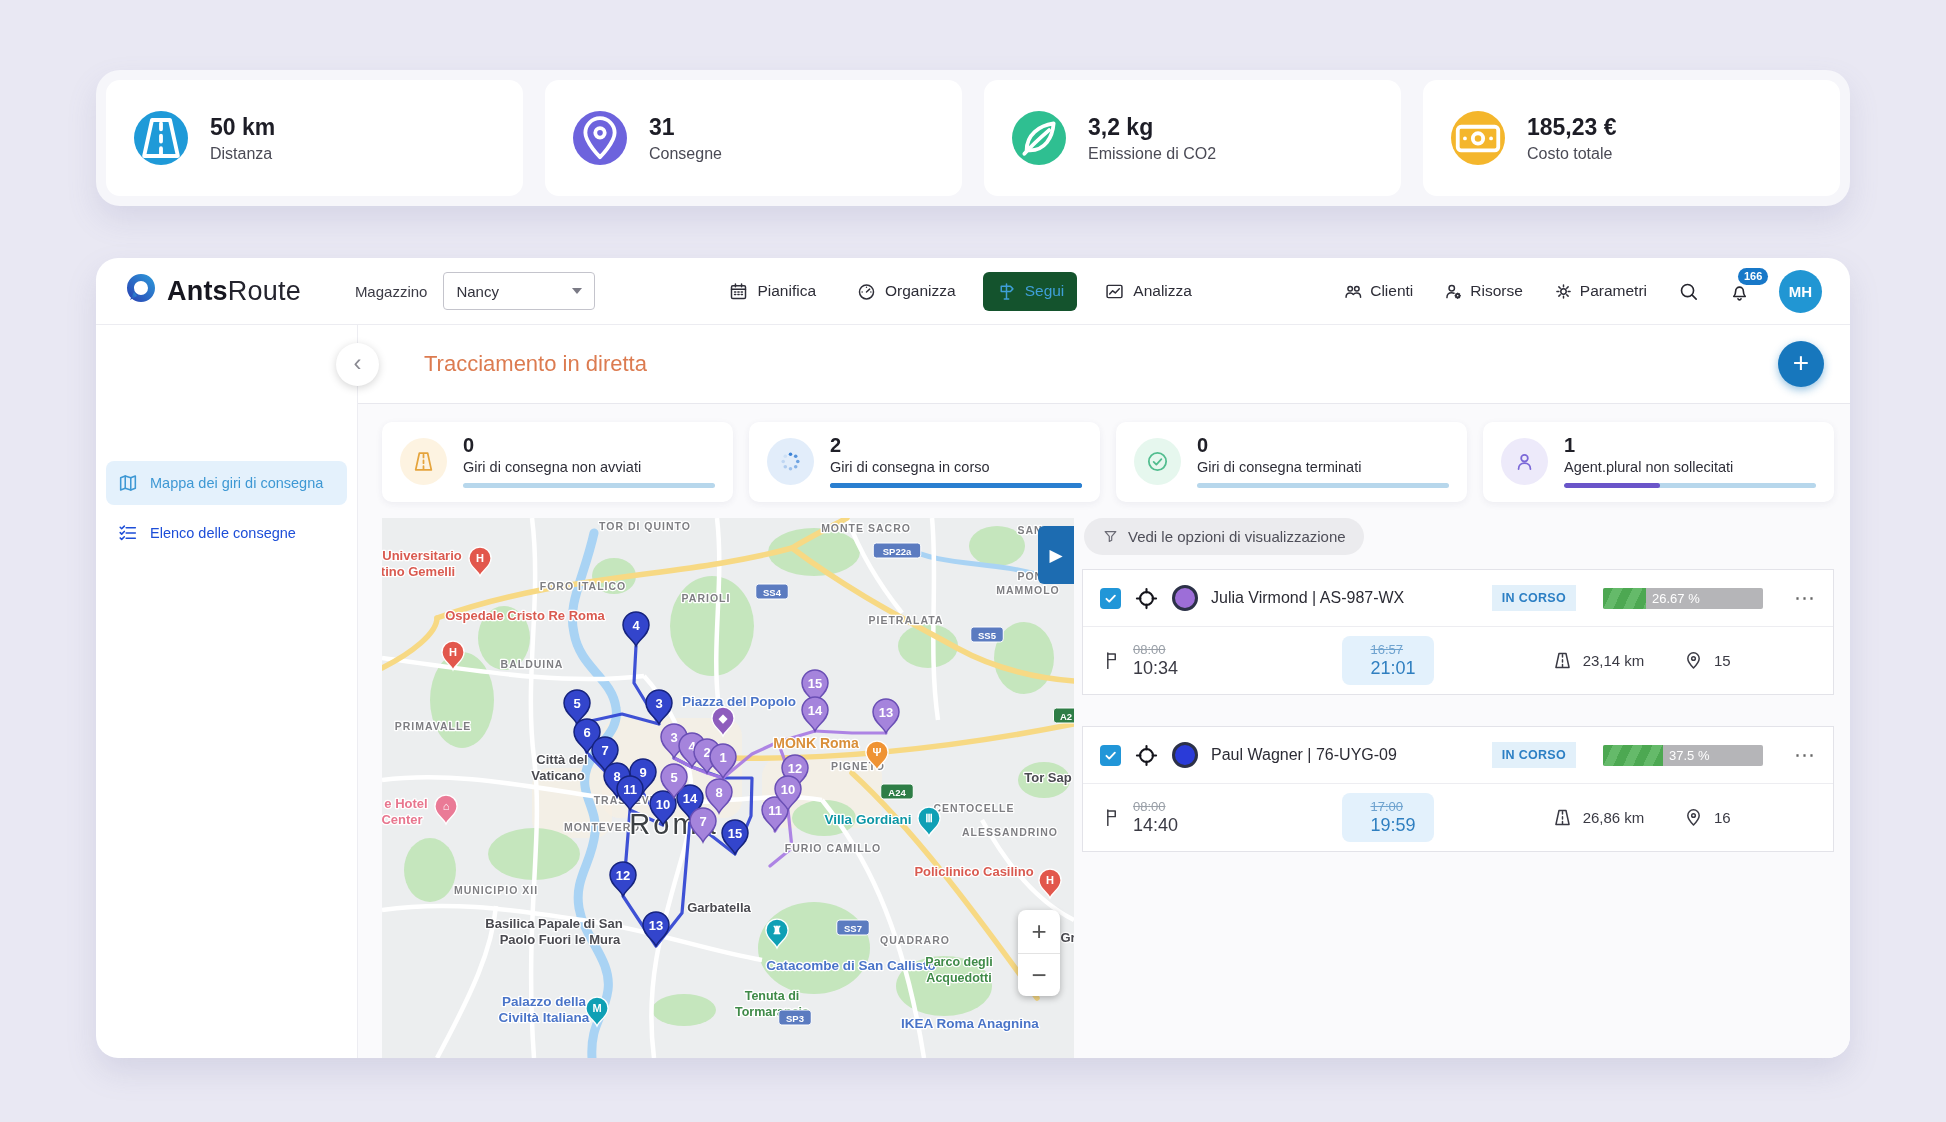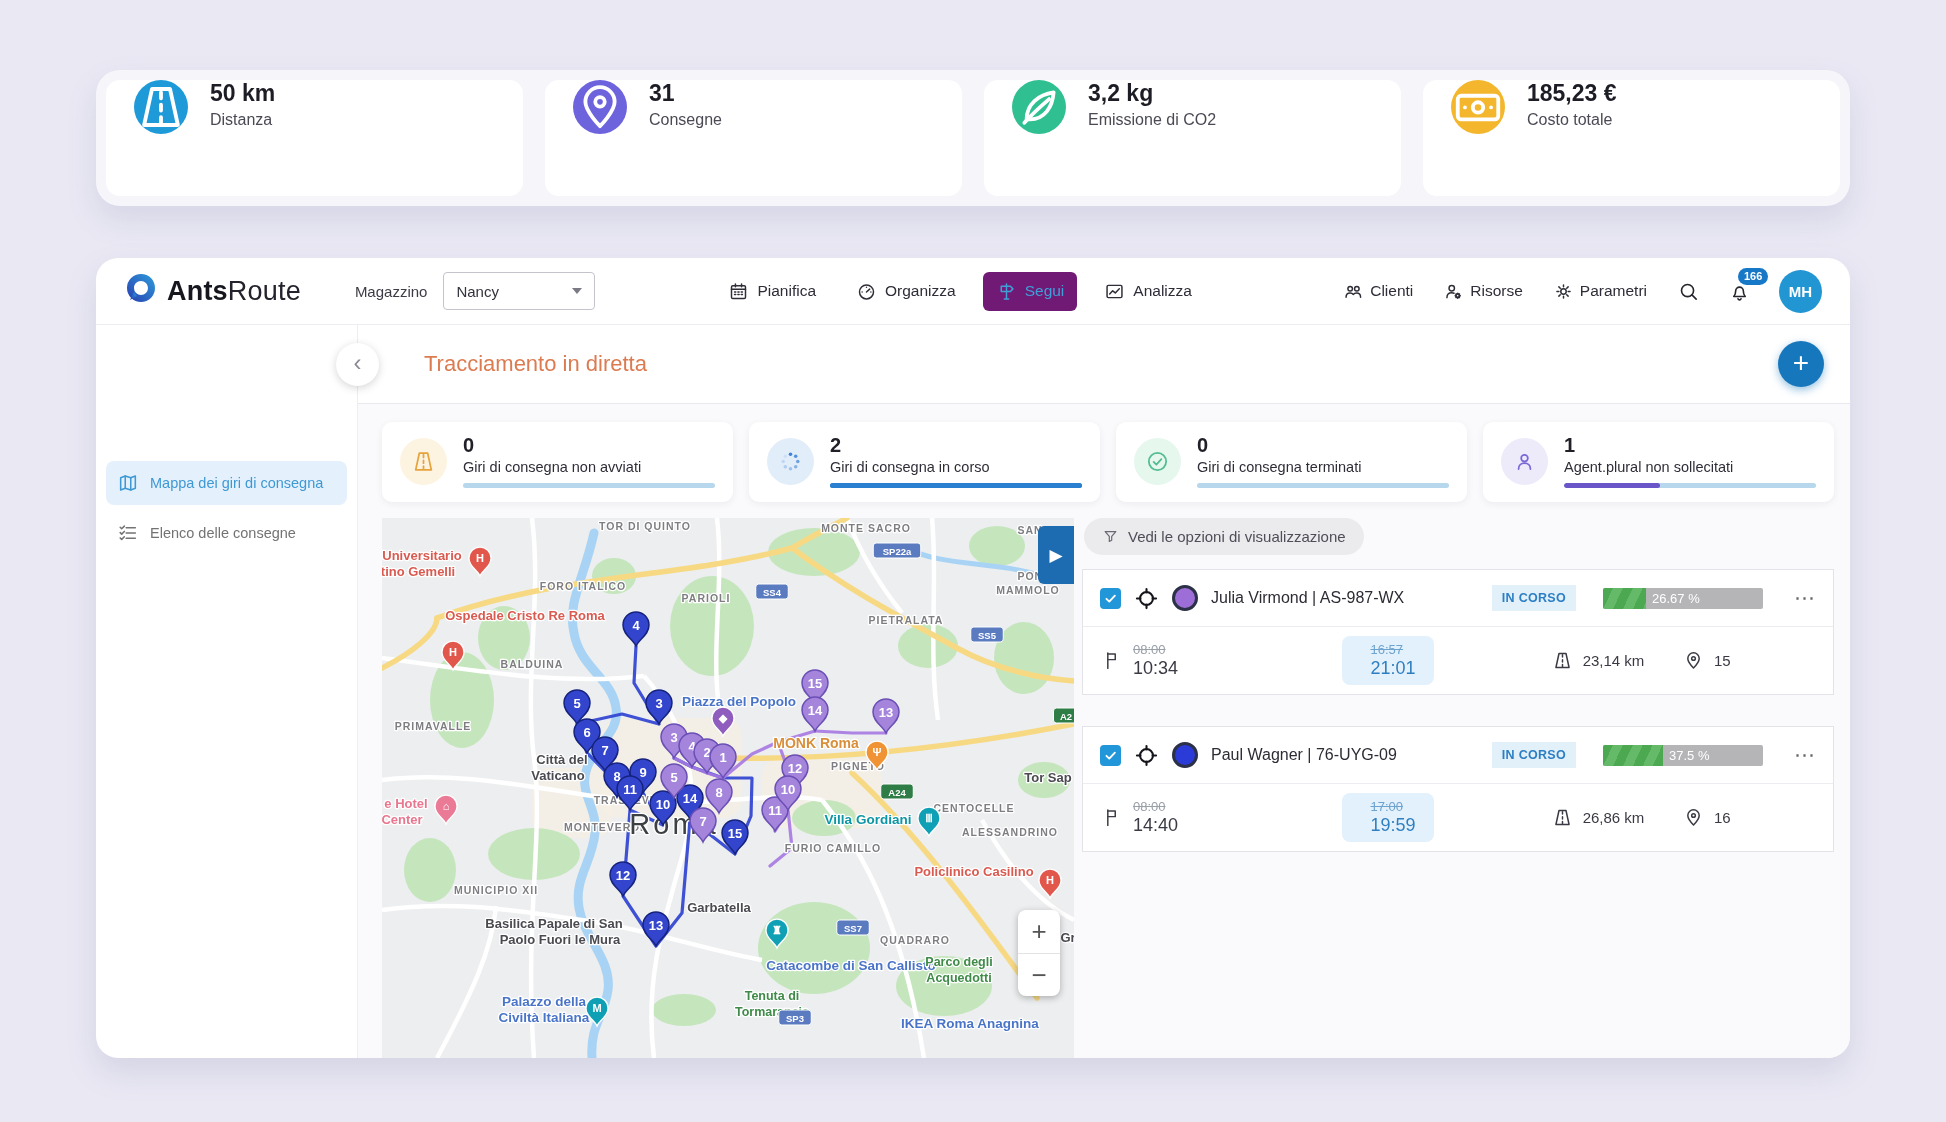--- a/index.html
+++ b/index.html
@@ -3,55 +3,55 @@
 <meta charset="utf-8">
 <style>
   *{box-sizing:border-box;margin:0;padding:0}
   html,body{width:1946px;height:1122px}
   body{background:#e9e8f3;font-family:"Liberation Sans",sans-serif;overflow:hidden}
   .page{position:relative;width:1946px;height:1122px}
 
   
   .stats-panel{position:absolute;left:96px;top:70px;width:1754px;height:136px;background:#f6f6fa;
     border-radius:24px;box-shadow:0 14px 30px rgba(120,120,165,.16);display:flex;gap:22px;padding:10px}
-  .stat-card{flex:1;background:#fff;border-radius:14px;display:flex;gap:22px;padding:0 28px}
+  .stat-card{flex:1;background:#fff;border-radius:14px;display:flex;align-items:center;gap:22px;padding:0 28px}
   .stat-icon{width:54px;height:54px;border-radius:50%;display:flex;align-items:center;justify-content:center;color:#fff;flex:0 0 auto}
   .stat-value{font-size:23px;font-weight:800;color:#1d1d26}
   .stat-label{font-size:16px;color:#4a4a55;margin-top:4px}
 
   svg.ic{stroke:currentColor;fill:none;stroke-width:1.7;stroke-linecap:round;stroke-linejoin:round;display:block}
 
   
   .app-panel{position:absolute;left:96px;top:258px;width:1754px;height:800px;background:#fff;border-radius:22px;
     box-shadow:0 14px 30px rgba(120,120,165,.18);display:flex;flex-direction:column;overflow:hidden}
   .navbar{height:67px;display:flex;align-items:center;padding:0 28px;border-bottom:1px solid #ececf1;flex:0 0 auto}
   .brand{display:flex;align-items:center;gap:9px;cursor:pointer}
   .brand-text{font-size:27px;color:#23232d;letter-spacing:.2px}
   .brand-text b{font-weight:800;color:#16161f}
   .wh-label{margin-left:54px;font-size:15px;color:#3c3c46}
   .wh-select{margin-left:16px;width:152px;height:38px;border:1px solid #c4c4cc;border-radius:4px;display:flex;
     align-items:center;justify-content:space-between;padding:0 12px;font-size:15px;color:#33333d;cursor:pointer;background:#fff}
   .caret{width:0;height:0;border-left:5px solid transparent;border-right:5px solid transparent;border-top:6px solid #7a7a85}
   .nav-center{display:flex;align-items:flex-start;gap:14px;margin-left:120px}
   .nav-item{display:flex;align-items:center;gap:8px;padding:9px 13px;border-radius:6px;font-size:15.5px;color:#2e2e38;cursor:pointer}
   .nav-item svg{width:21px;height:21px}
-  .nav-item.active{background:#701a75;color:#3f9fd8}
+  .nav-item.active{background:#14532d;color:#3f9fd8}
   .nav-right{margin-left:auto;display:flex;align-items:center;gap:28px}
   .nav-right .nav-item{padding:6px 2px;gap:6px}
   .icon-btn{color:#26262e;cursor:pointer;position:relative}
   .icon-btn svg{width:23px;height:23px}
   .badge{position:absolute;top:-12px;left:10px;background:#1878c8;color:#fff;font-size:11px;font-weight:700;
     border-radius:10px;padding:2px 6px;line-height:1.2}
   .avatar{width:43px;height:43px;border-radius:50%;background:#2196d3;color:#fff;font-weight:700;font-size:15px;
     display:flex;align-items:center;justify-content:center;cursor:pointer}
 
   .body-row{flex:1;display:flex;min-height:0}
   .sidebar{width:262px;border-right:1px solid #ededf2;padding-top:130px;flex:0 0 auto}
   .side-item{display:flex;align-items:center;gap:11px;margin:6px 10px;padding:11px 11px;border-radius:8px;
-    font-size:14.5px;color:#737373;cursor:pointer}
+    font-size:14.5px;color:#1d4ed8;cursor:pointer}
   .side-item svg{width:22px;height:22px;flex:0 0 auto}
   .side-item.active{background:#e4f1fc;color:#3e98d4}
 
   .content{flex:1;display:flex;flex-direction:column;min-width:0}
   .content-header{height:79px;display:flex;align-items:center;padding:0 26px;border-bottom:1px solid #e8e8ee;position:relative;flex:0 0 auto}
   .back-btn{position:absolute;left:-22px;top:18px;width:43px;height:43px;border-radius:50%;background:#fff;
     box-shadow:0 2px 9px rgba(0,0,0,.17);display:flex;align-items:center;justify-content:center;color:#8a8a92;
     font-size:24px;cursor:pointer;z-index:3;padding-bottom:3px}
   .page-title{font-size:22px;color:#dc7b50;margin-left:40px;font-weight:500}
   .add-btn{margin-left:auto;width:46px;height:46px;border-radius:50%;background:#1777bd;color:#fff;font-size:28px;

